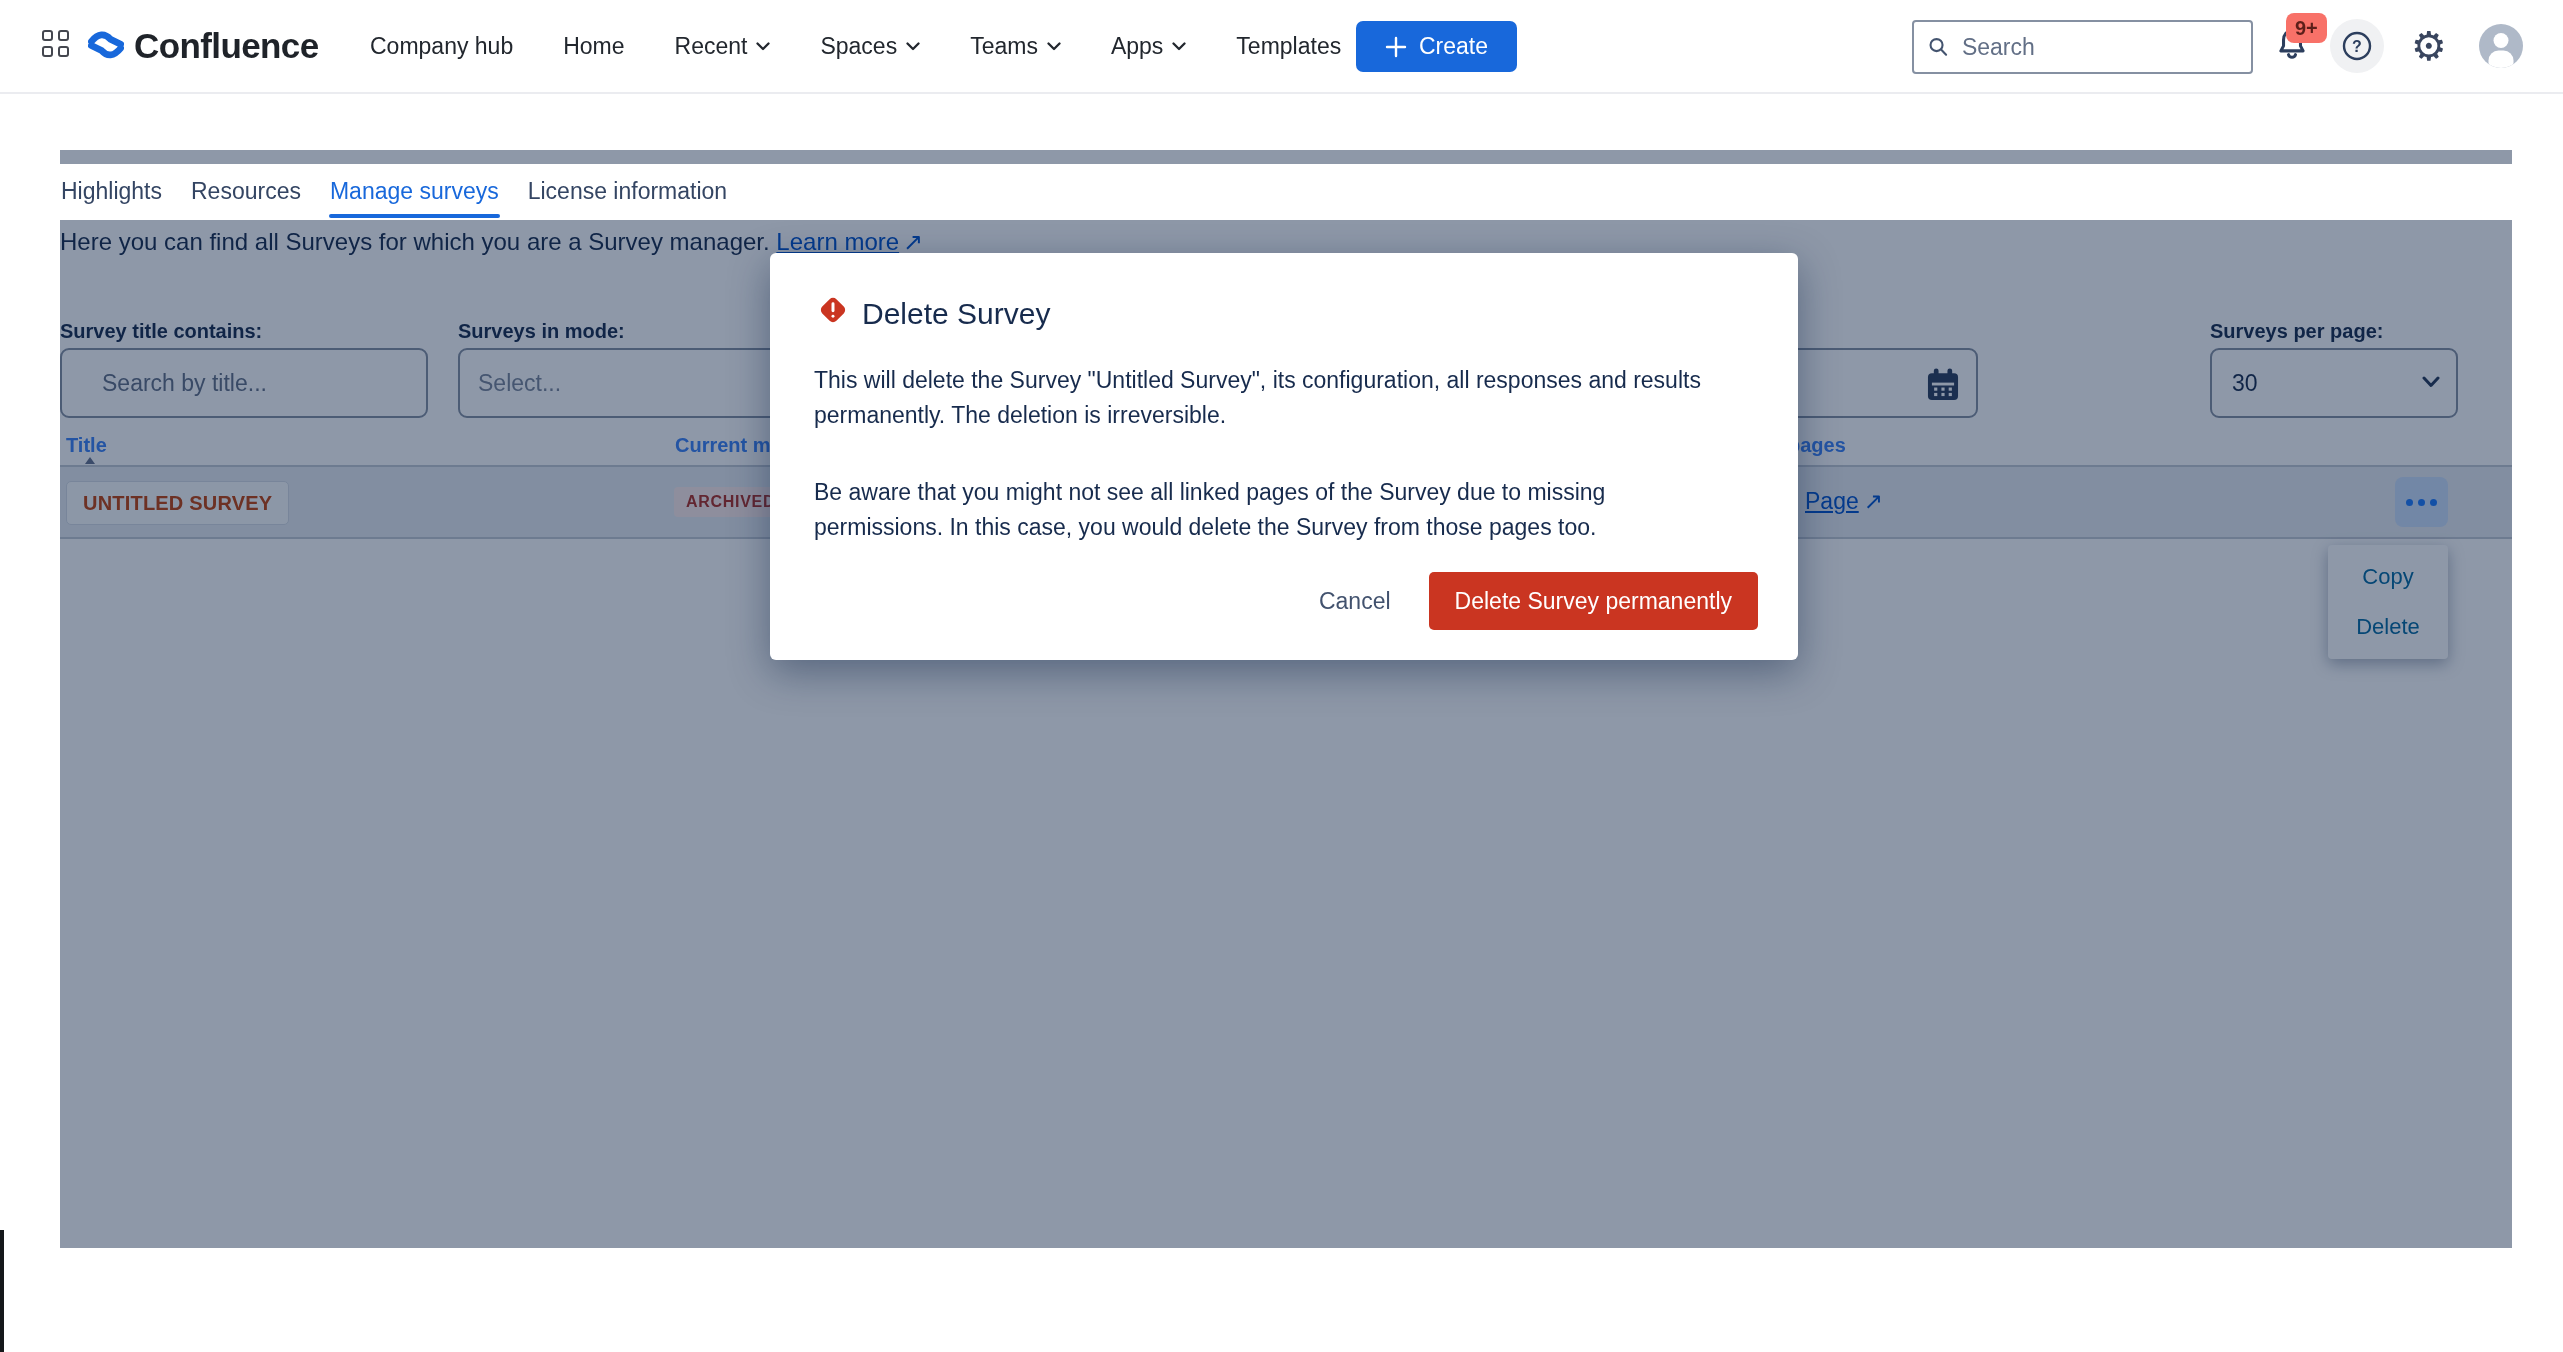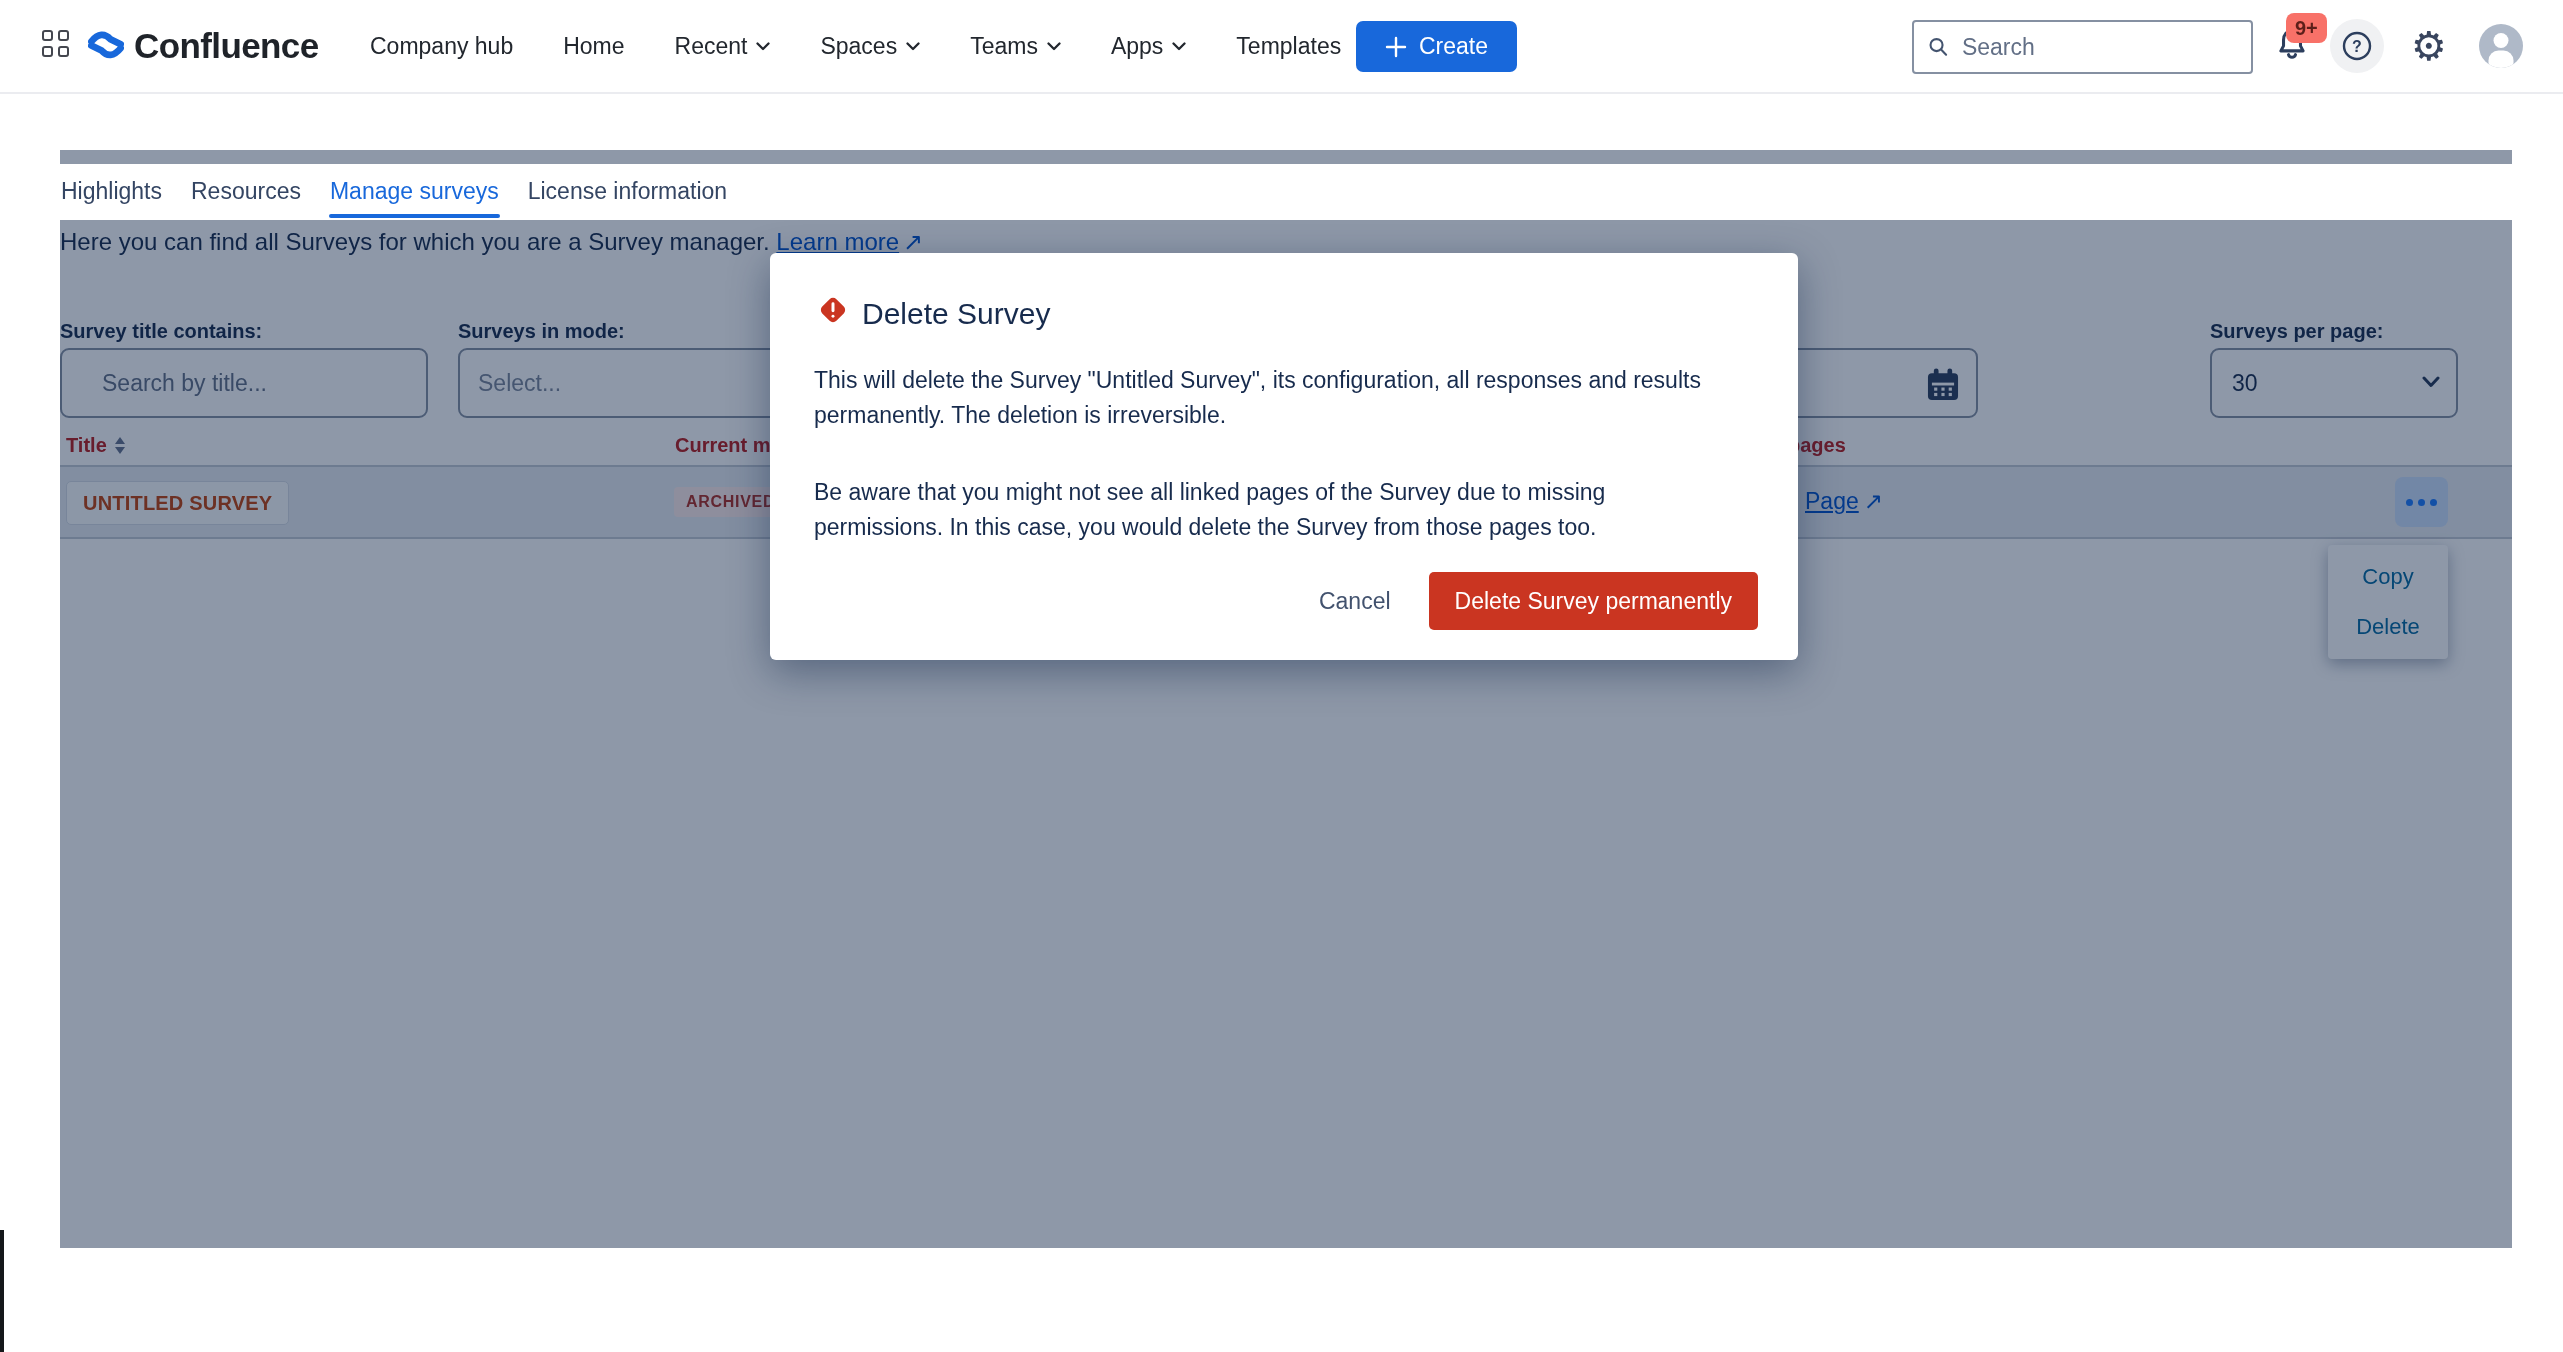--- a/index.html
+++ b/index.html
@@ -44,21 +44,21 @@
   .intro .ext{color:#0052CC;text-decoration:none;margin-left:4px;}
   .f-label{position:absolute;font-size:20px;font-weight:700;color:#172B4D;white-space:nowrap;}
   .field{position:absolute;top:128px;height:70px;border:2px solid #8590A2;border-radius:9px;box-sizing:border-box;background:#fff;}
   .field input{border:none;outline:none;width:100%;height:100%;border-radius:9px;padding:0 16px;font-size:23px;
                font-family:inherit;color:#172B4D;box-sizing:border-box;background:transparent;margin-left:24px;}
   .field input::placeholder{color:#626F86;}
   .select-text{line-height:66px;padding-left:18px;font-size:23px;color:#7A869A;}
   .select-value{line-height:66px;padding-left:20px;font-size:23px;color:#172B4D;}
   .chev{position:absolute;right:16px;top:26px;}
   .cal{position:absolute;right:14px;top:16px;}
-  .th{position:absolute;top:214px;font-size:20px;font-weight:700;color:#b91c1c;display:flex;align-items:center;white-space:nowrap;}
+  .th{position:absolute;top:214px;font-size:20px;font-weight:700;color:#3b82f6;display:flex;align-items:center;white-space:nowrap;flex-direction:column;}
   .sort{display:inline-flex;flex-direction:column;gap:3px;margin-left:8px;}
   .sort i{width:0;height:0;border-left:5px solid transparent;border-right:5px solid transparent;display:block;}
   .sort .up{border-bottom:7px solid #64718C;}
   .sort .dn{border-top:7px solid #64718C;}
   .hline{position:absolute;left:0;width:2452px;height:2px;background:#C3C9D3;}
   .row{position:absolute;left:0;top:247px;width:2452px;height:70px;background:#E9EDF2;}
   .chip{position:absolute;left:6px;top:14px;height:42px;background:#FCFDFE;border:1px solid #D6DCE5;border-radius:5px;
         display:flex;align-items:center;padding:0 16px;font-size:20px;font-weight:700;color:#c2410c;letter-spacing:0.2px;}
   .lozenge{position:absolute;left:614px;top:20px;height:30px;background:#FFECEB;border-radius:4px;padding:0 12px;
            font-size:16px;font-weight:700;color:#AE2E24;letter-spacing:0.7px;display:flex;align-items:center;}

